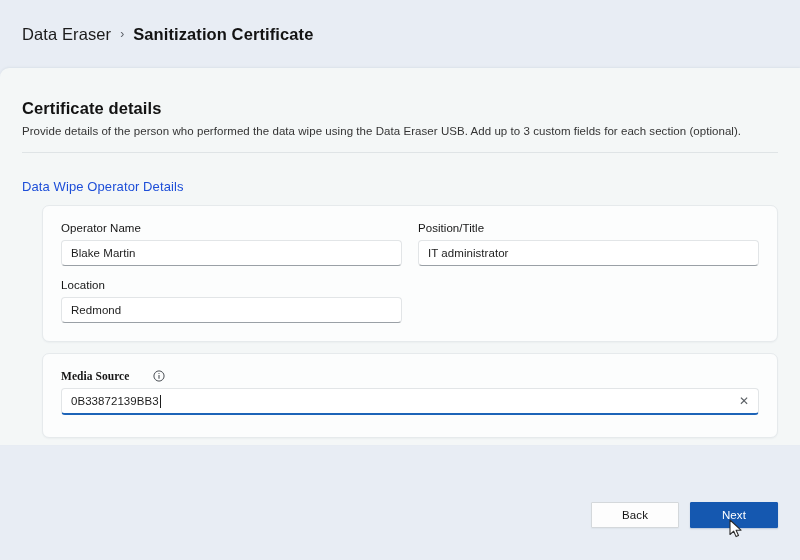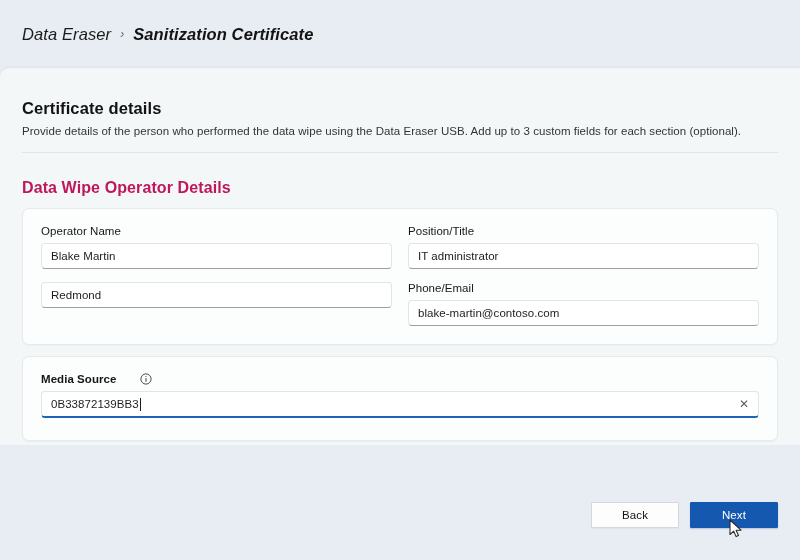--- a/index.html
+++ b/index.html
@@ -23,21 +23,20 @@
   }
 
   
   .topbar {
     height: 68px;
     display: flex;
     align-items: center;
     padding-left: 22px;
     background: #e8edf4;
     box-sizing: border-box;
-    font-style: italic;
   }
   .crumbs {
     display: flex;
     align-items: center;
     gap: 9px;
     font-size: 16.5px;
   }
   .crumb-root {
     color: #1b1b1b;
     font-weight: 400;
@@ -84,34 +83,35 @@
     letter-spacing: .05px;
   }
   .divider {
     margin-top: 15px;
     height: 1px;
     background: #dfe4e6;
   }
 
   .section-title {
     margin-top: 26px;
-    font-size: 16px;
-    font-weight: 700;
-    color: #be185d;
+    font-size: 13px;
+    font-weight: 400;
+    color: #1d4ed8;
     letter-spacing: .1px;
   }
 
   
   .card {
     margin-top: 11px;
     background: #fcfdfd;
     border: 1px solid #e6eaec;
     border-radius: 7px;
     box-sizing: border-box;
     box-shadow: 0 1px 1.5px rgba(125,140,155,.07);
+    margin-left: 20px;
   }
   .card-operator {
     padding: 16px 18px 18px 18px;
   }
   .card-media {
     padding: 16px 18px 22px 18px;
   }
 
   .grid2 {
     display: grid;
@@ -124,20 +124,21 @@
     font-size: 11.5px;
     color: #161616;
     margin-bottom: 6px;
     letter-spacing: .05px;
   }
   .field-label.strong {
     font-weight: 700;
     display: flex;
     align-items: flex-end;
     gap: 24px;
+    font-family: Liberation Serif, serif;
   }
 
   .input {
     height: 26px;
     background: #ffffff;
     border: 1px solid #e2e5e7;
     border-bottom: 1px solid #9aa0a6;
     border-radius: 4px;
     display: flex;
     align-items: center;
@@ -289,27 +290,24 @@
           <div class="field-label">Operator Name</div>
           <div class="input">Blake Martin</div>
         </div>
 
         <div>
           <div class="field-label">Position/Title</div>
           <div class="input">IT administrator</div>
         </div>
 
         <div>
+          <div class="field-label">Location</div>
           <div class="input">Redmond</div>
         </div>
 
-        <div>
-          <div class="field-label">Phone/Email</div>
-          <div class="input">blake-martin@contoso.com</div>
-        </div>
 
       </div>
     </div>
 
 
     <div class="card card-media">
       <div class="field-label strong">
         <span>Media Source</span>
         <span class="info-icon">
           <svg width="12" height="12" viewBox="0 0 12 12">

